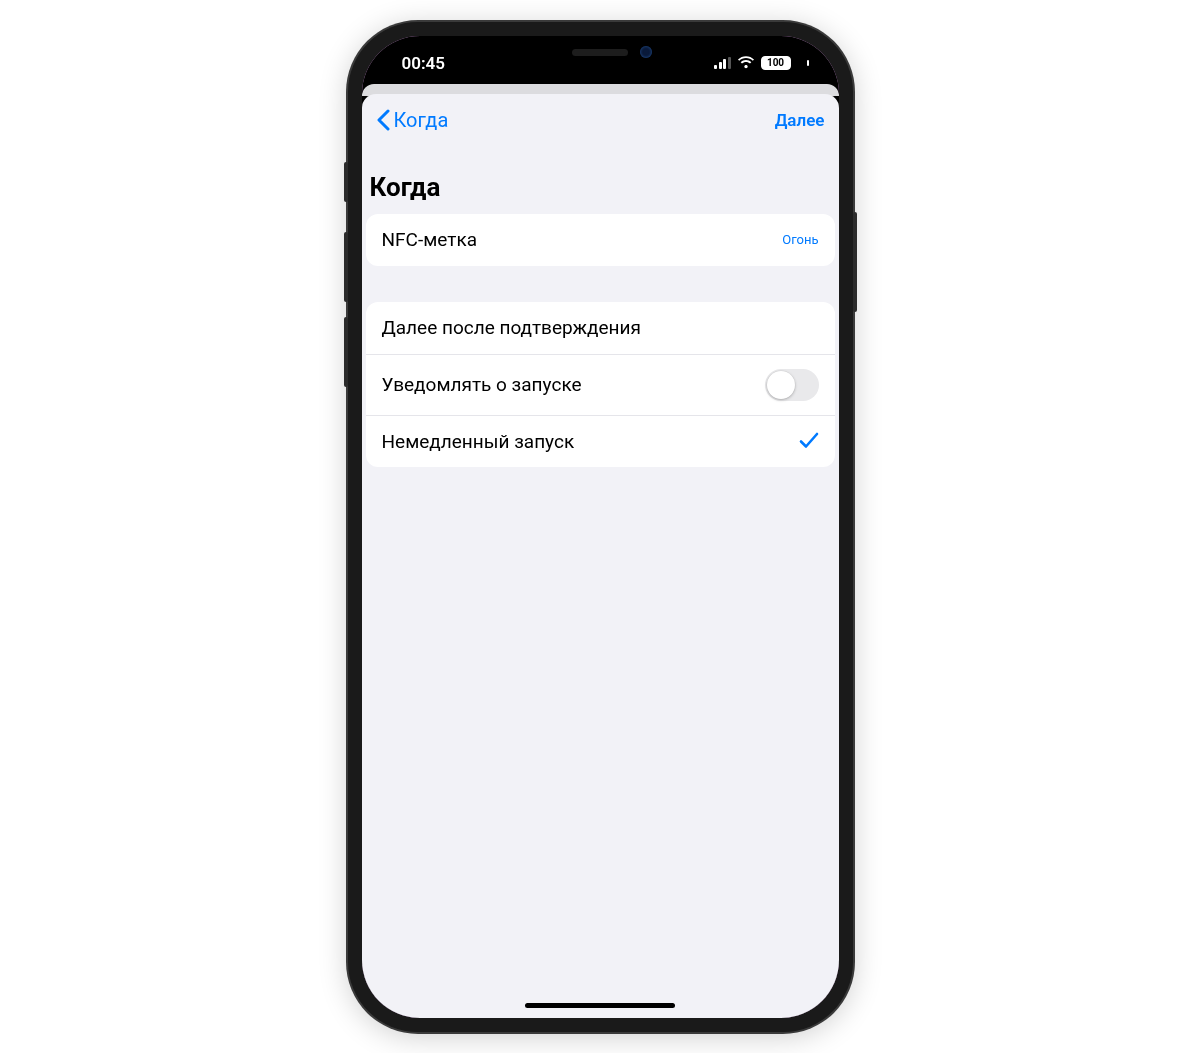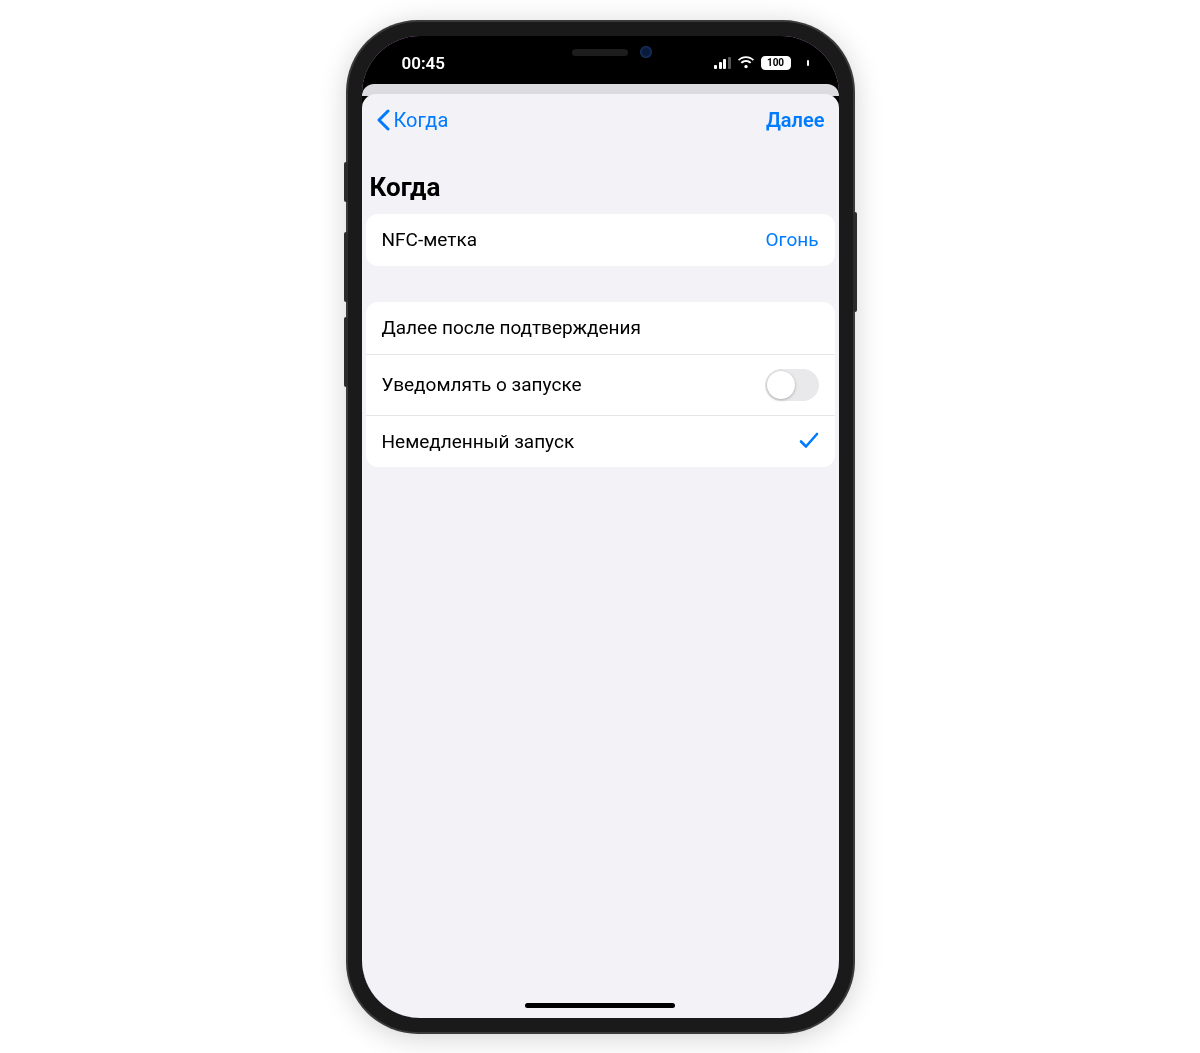--- a/index.html
+++ b/index.html
@@ -137,21 +137,21 @@
       justify-content: space-between;
       padding: 0 14px;
     }
     .nav-back {
       display: flex; align-items: center; gap: 4px;
       color: #007aff; font-size: 20px;
       cursor: pointer;
     }
     .nav-back svg { display:block; }
     .nav-next {
-      color: #007aff; font-size: 20px; font-weight: 600;
+      color: #007aff; font-size: 17px; font-weight: 600;
       cursor: pointer;
     }
 
     .content { padding: 8px 4px; }
     .section-title {
       font-size: 26px;
       font-weight: 700;
       color: #000;
       padding: 18px 4px 12px;
     }
@@ -165,21 +165,21 @@
       min-height: 52px;
       padding: 14px 16px;
       display: flex;
       align-items: center;
       justify-content: space-between;
       font-size: 19px;
       color: #000;
       border-top: 1px solid #e5e5ea;
     }
     .list-row:first-child { border-top: none; }
-    .row-accessory { color: #007aff; font-size: 19px; }
+    .row-accessory { color: #007aff; font-size: 13px; }
     .check-icon svg { display:block; }
 
     .gap { height: 36px; }
 
     .toggle {
       width: 54px; height: 32px;
       background: #e9e9eb;
       border-radius: 16px;
       position: relative;
       cursor: pointer;

